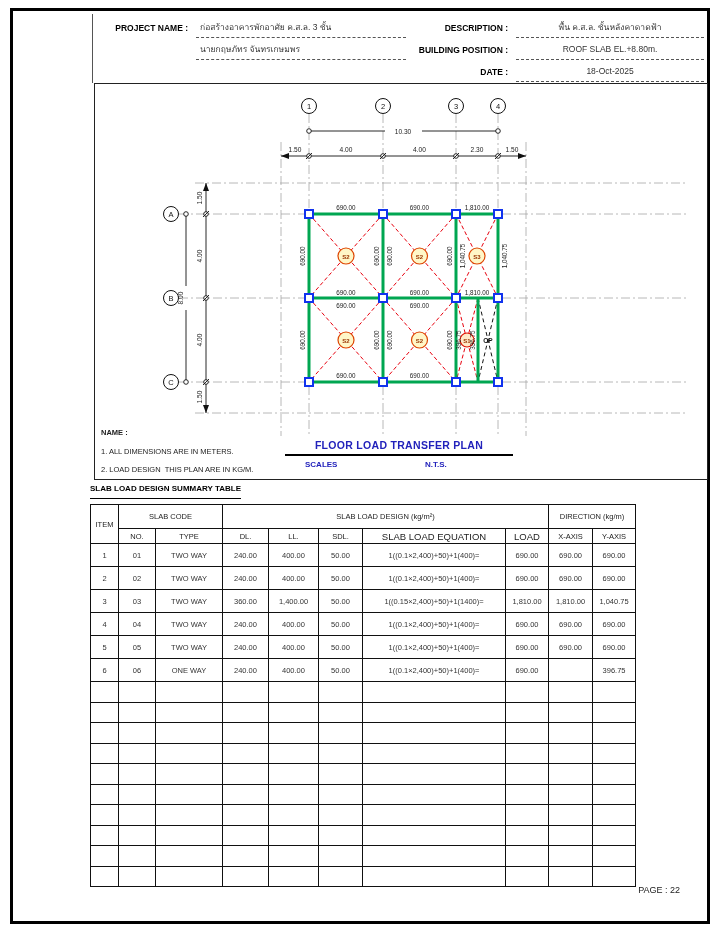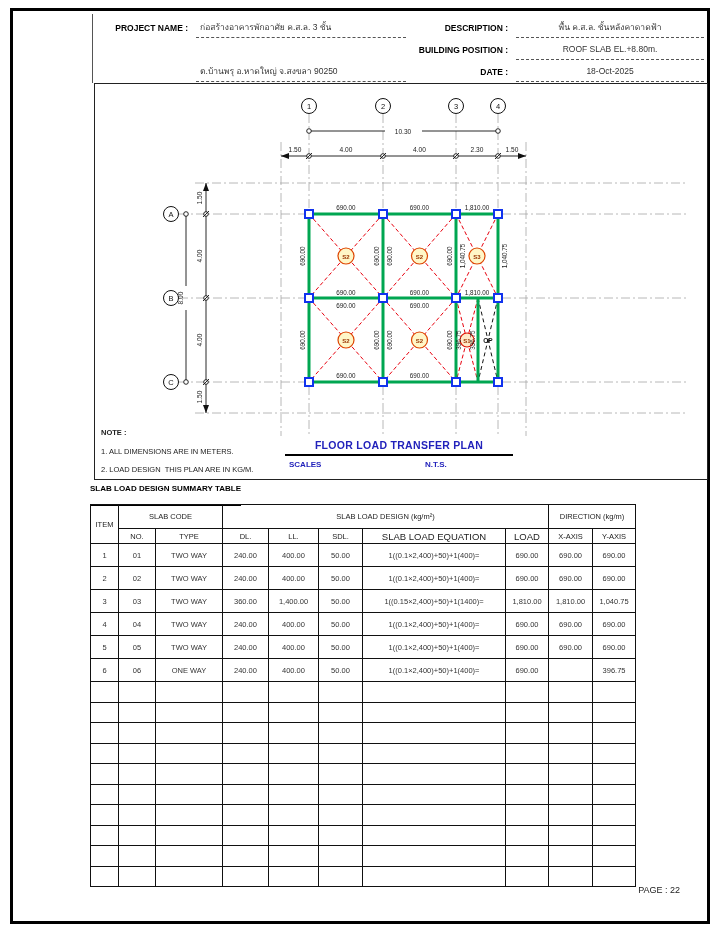--- a/index.html
+++ b/index.html
@@ -15,25 +15,25 @@
   .hvalue.l{left:196px;width:206px;padding-left:4px;}
   .hvalue.r{left:516px;width:188px;text-align:center;}
   .hdr-vline{position:absolute;left:92px;top:14px;height:69px;width:0;border-left:1px solid #555;}
   
   .drawbox{position:absolute;left:94px;top:83px;width:612px;height:395px;border:1.2px solid #222;}
   .note-line{position:absolute;font-size:7.5px;color:#222;white-space:pre;}
   .titleblock{position:absolute;left:190px;top:355px;width:228px;}
   .plan-title{font-size:10.5px;font-weight:bold;color:#2222bb;text-align:center;letter-spacing:.3px;}
   .title-rule{height:0;border-top:2px solid #000;margin-top:3px;}
   .scales-row{position:relative;margin-top:4px;height:12px;font-size:8px;font-weight:bold;color:#2222bb;}
-  .scales-label{position:absolute;left:4px;}
+  .scales-label{position:absolute;left:20px;}
   .scales-value{position:absolute;left:140px;}
   
   .tbl-heading{position:absolute;left:90px;top:484px;font-size:8px;font-weight:bold;color:#000;
-               border-bottom:1.5px solid #000;padding-bottom:12px;}
+               border-bottom:1.5px solid #000;padding-bottom:5px;}
   table.summary{position:absolute;left:90px;top:504px;border-collapse:collapse;table-layout:fixed;
                 width:545px;font-size:7.5px;color:#333;}
   table.summary th,table.summary td{border:1.5px solid #111;text-align:center;padding:0 1px;
                 overflow:hidden;white-space:nowrap;}
   table.summary thead th{font-weight:normal;color:#222;}
   table.summary thead tr:first-child{height:24px;}
   table.summary thead tr:last-child{height:15px;}
   table.summary td{height:22px;}
   table.summary tr.empty td{height:19.5px;}
   th.big{font-size:9.5px;color:#444;}
@@ -53,25 +53,25 @@
   <div class="page-border"></div>
   <div class="hdr-vline"></div>
 
   <div class="hrow" style="top:18px">
     <span class="hlabel l">PROJECT NAME :</span>
     <span class="hvalue l">ก่อสร้างอาคารพักอาศัย ค.ส.ล. 3 ชั้น</span>
     <span class="hlabel r">DESCRIPTION :</span>
     <span class="hvalue r">พื้น ค.ส.ล. ชั้นหลังคาดาดฟ้า</span>
   </div>
   <div class="hrow" style="top:40px">
+    <span class="hvalue l">นายกฤษภัทร จันทรเกษมพร</span>
     <span class="hlabel r">BUILDING POSITION :</span>
     <span class="hvalue r">ROOF SLAB EL.+8.80m.</span>
   </div>
   <div class="hrow" style="top:62px">
-    <span class="hvalue l">ต.บ้านพรุ อ.หาดใหญ่ จ.สงขลา  90250</span>
     <span class="hlabel r">DATE :</span>
     <span class="hvalue r">18-Oct-2025</span>
   </div>
 
   <div class="drawbox">
     <svg width="610" height="392" viewBox="0 0 610 392">
 
       <g stroke="#a6a6a6" stroke-width="0.8" stroke-dasharray="9 3 2 3">
         <line x1="186" y1="58" x2="186" y2="352"></line>
         <line x1="214" y1="30" x2="214" y2="352"></line>
@@ -237,21 +237,21 @@
       <text class="t-load" transform="rotate(-90 284 256)" x="284" y="256" text-anchor="middle">690.00</text>
       <text class="t-load" transform="rotate(-90 297 256)" x="297" y="256" text-anchor="middle">690.00</text>
       <text class="t-load" transform="rotate(-90 357 172)" x="357" y="172" text-anchor="middle">690.00</text>
       <text class="t-load" transform="rotate(-90 370 172)" x="370" y="172" text-anchor="middle">1,040.75</text>
       <text class="t-load" transform="rotate(-90 412 172)" x="412" y="172" text-anchor="middle">1,040.75</text>
       <text class="t-load" transform="rotate(-90 357 256)" x="357" y="256" text-anchor="middle">690.00</text>
       <text class="t-load" transform="rotate(-90 366 256)" x="366" y="256" text-anchor="middle">396.75</text>
       <text class="t-load" transform="rotate(-90 380 256)" x="380" y="256" text-anchor="middle">396.75</text>
     </svg>
 
-    <div class="note-line" style="left:6px;top:344px;font-weight:bold">NOTE :</div>
+    <div class="note-line" style="left:6px;top:344px;font-weight:bold">NAME :</div>
     <div class="note-line" style="left:6px;top:363px">1. ALL DIMENSIONS ARE IN METERS.</div>
     <div class="note-line" style="left:6px;top:381px">2. LOAD DESIGN  THIS PLAN ARE IN KG/M.</div>
 
     <div class="titleblock">
       <div class="plan-title">FLOOR LOAD TRANSFER PLAN</div>
       <div class="title-rule"></div>
       <div class="scales-row">
         <span class="scales-label">SCALES</span>
         <span class="scales-value">N.T.S.</span>
       </div>

